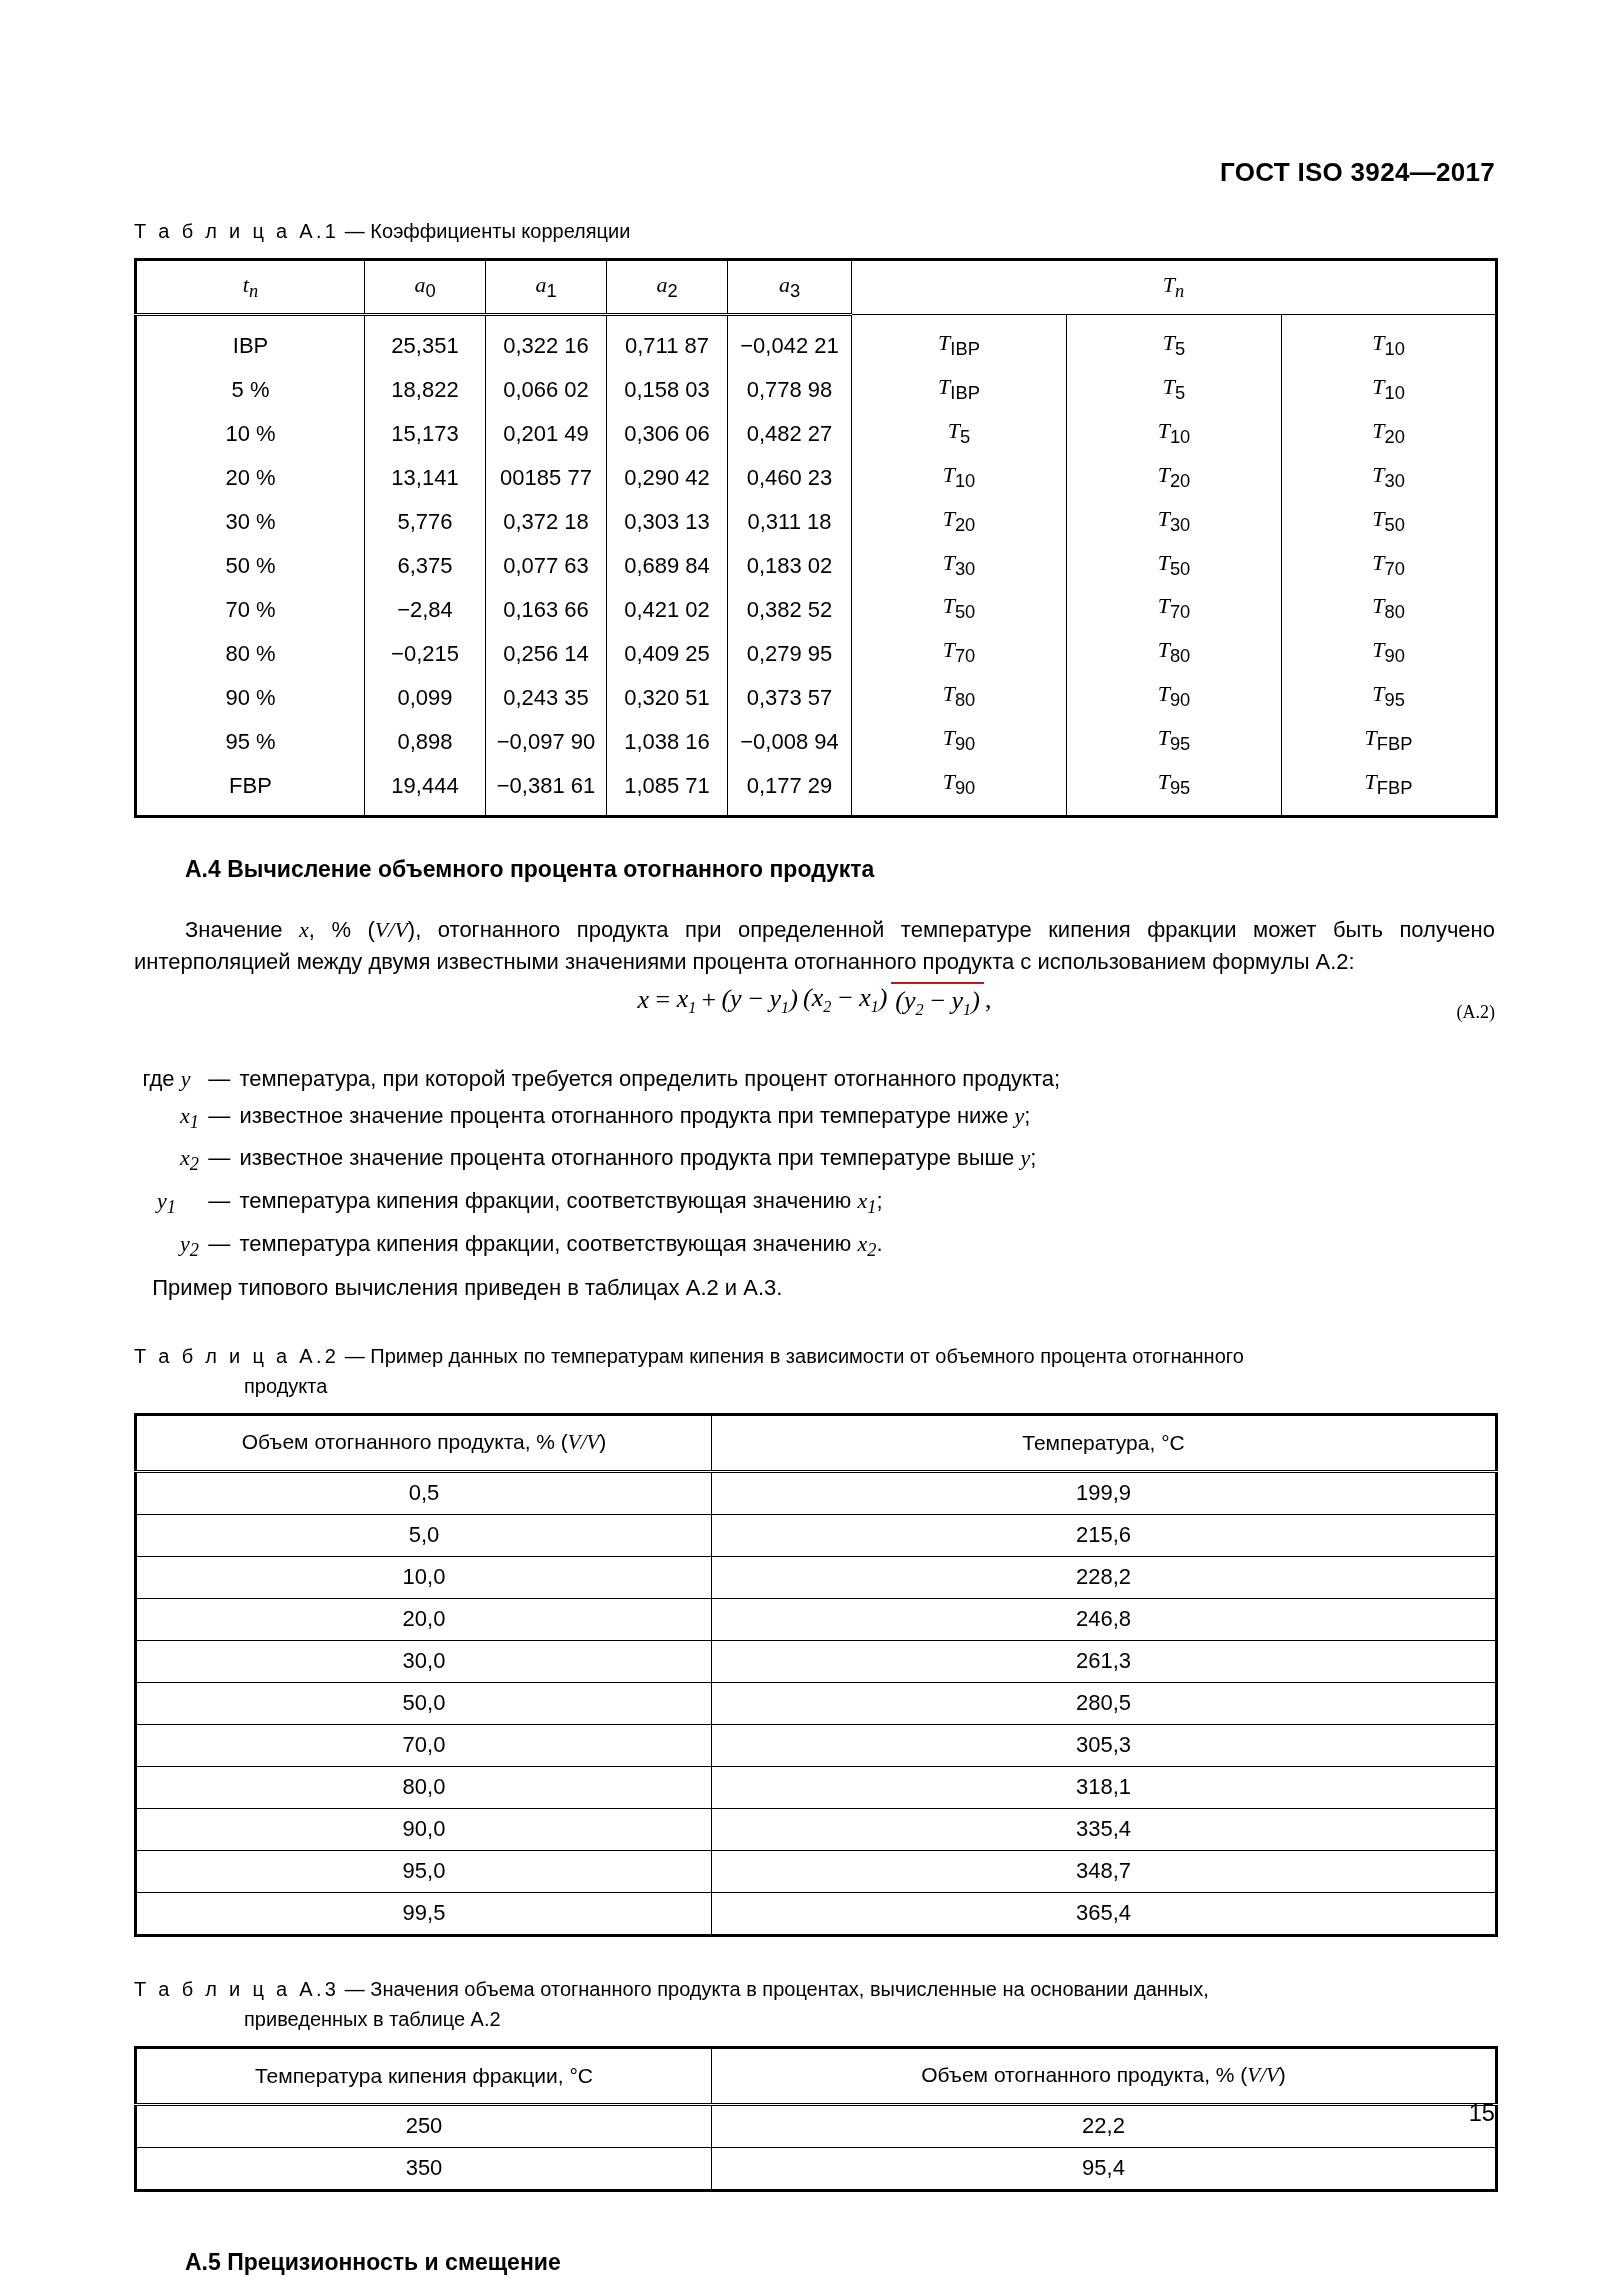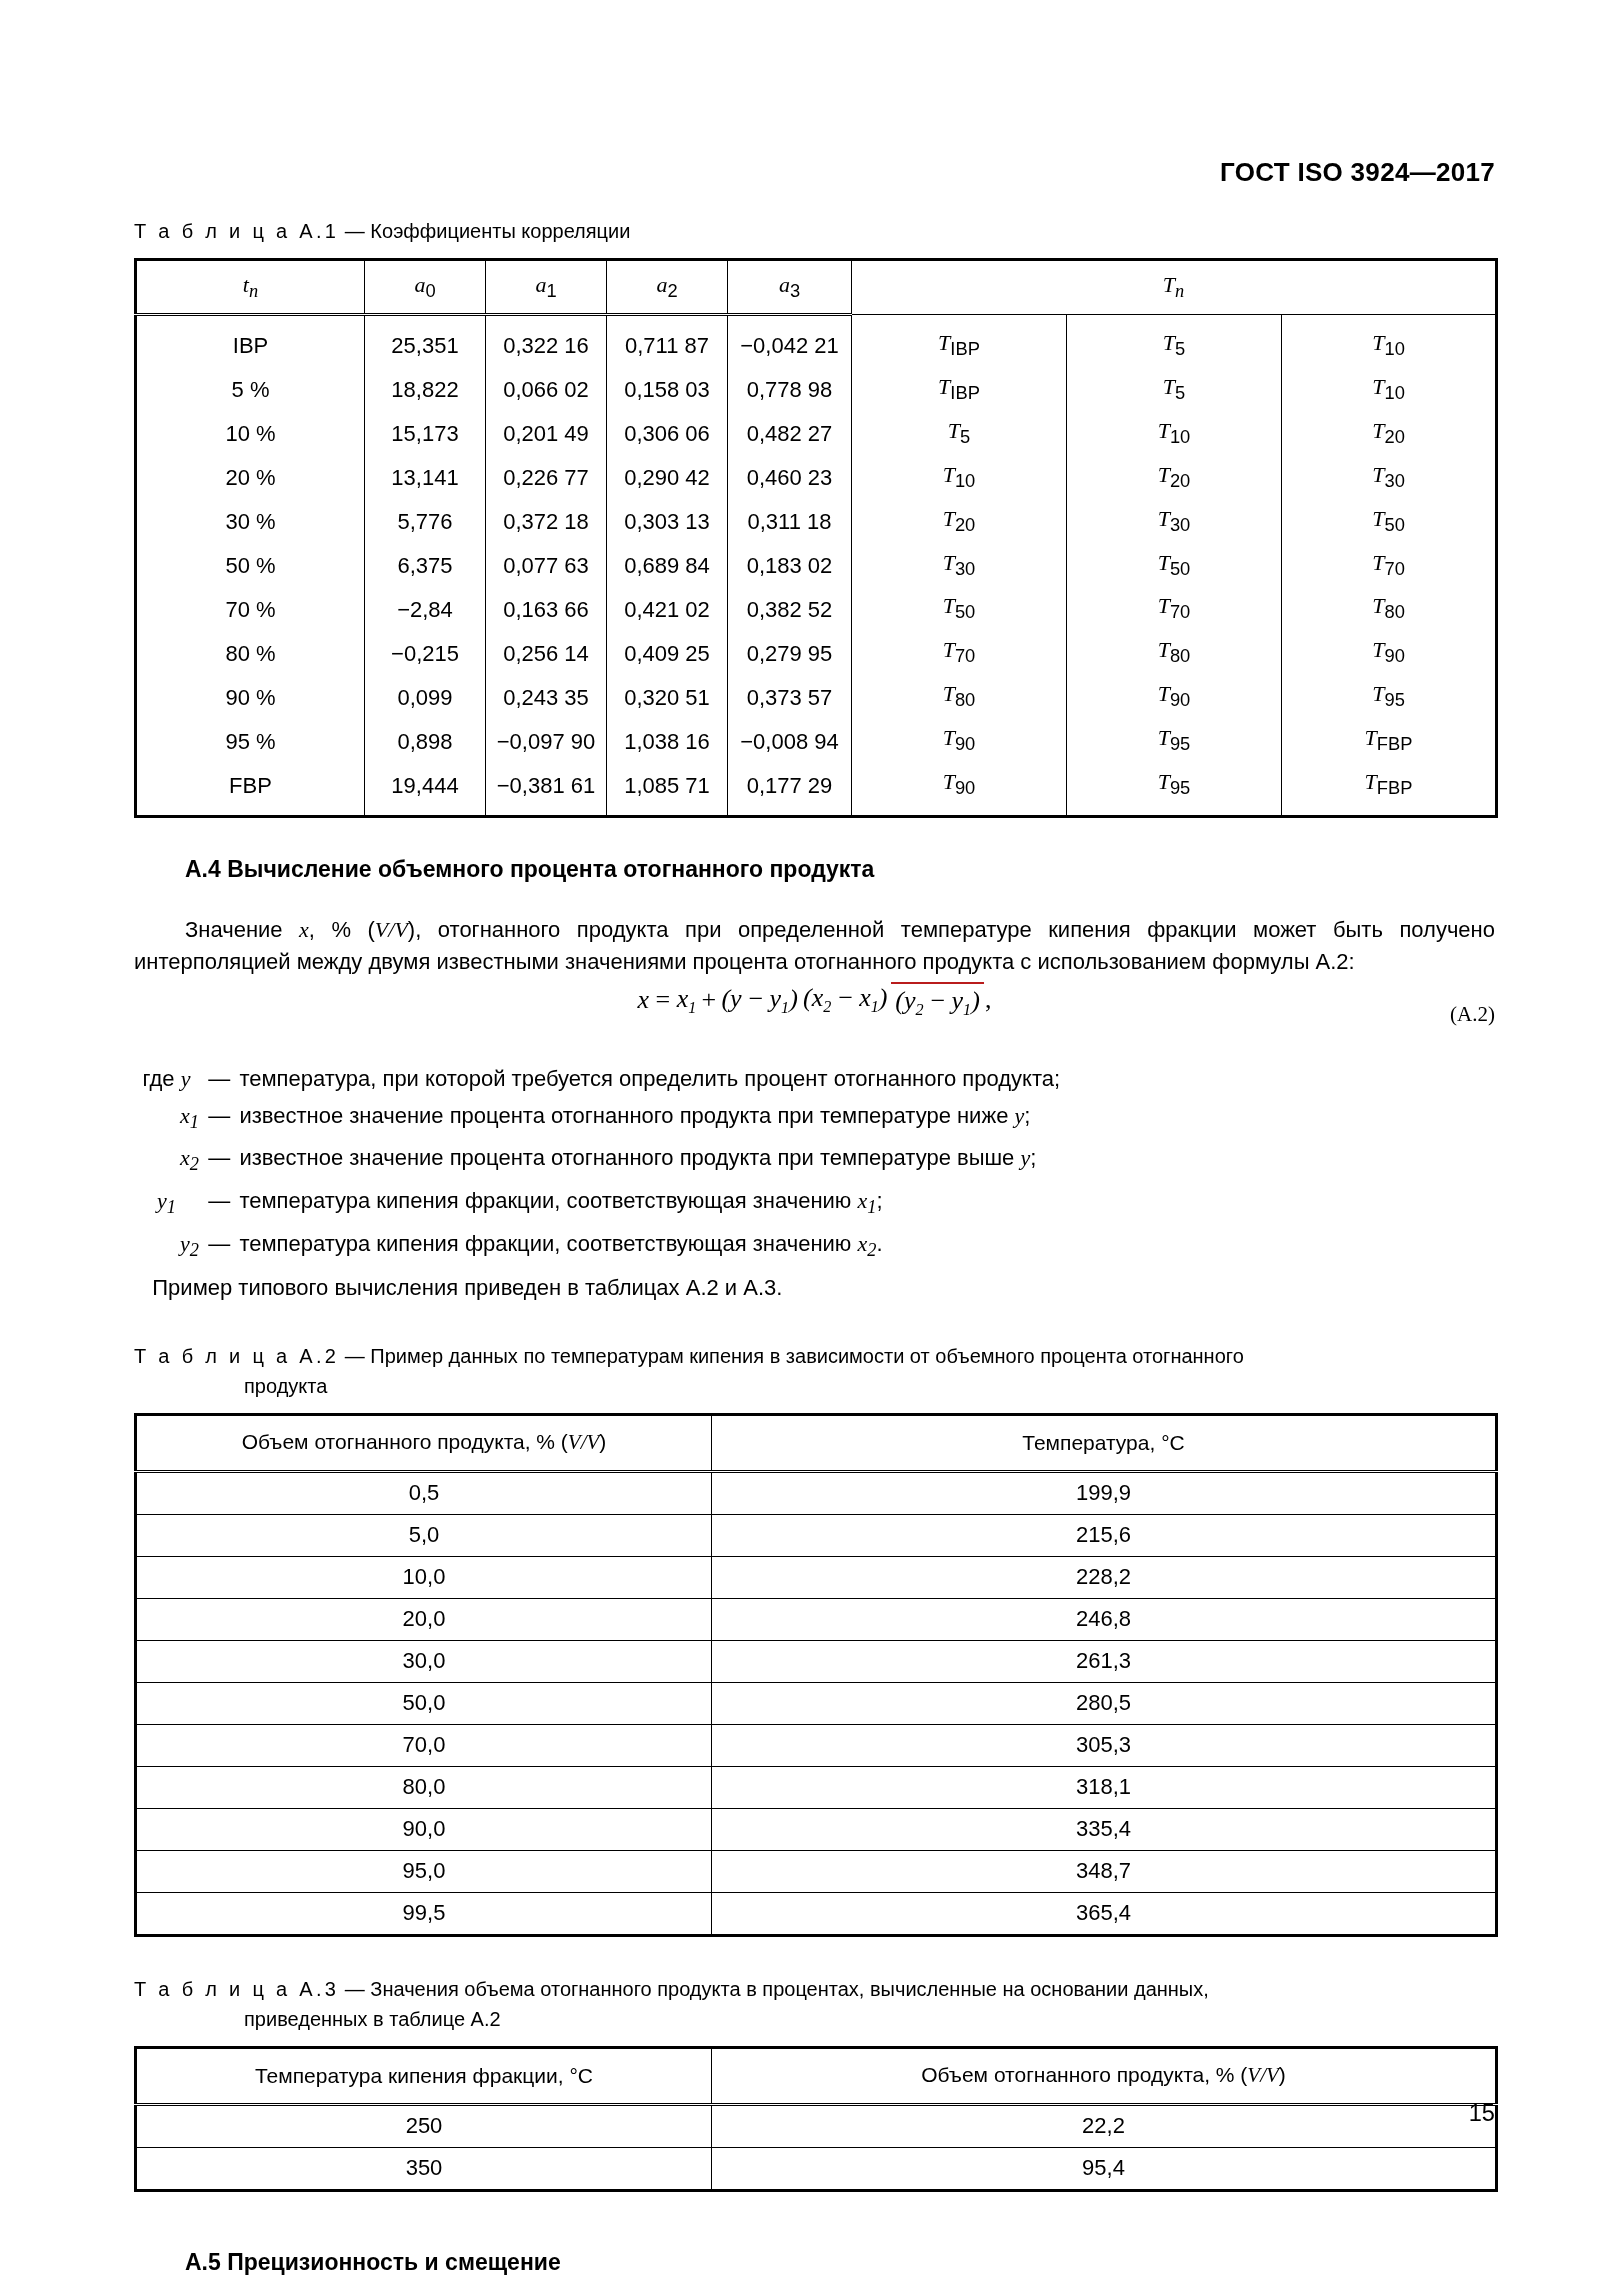--- a/index.html
+++ b/index.html
@@ -149,21 +149,21 @@
     margin: 0 1.3px;
   }
   .formula .frac .num { padding: 0 3.9px 2px 3.9px; }
   .formula .frac .den { padding: 2px 3.9px 0 3.9px; border-top: 2px solid #b91c1c; }
   .formula sub { font-size: 0.62em; font-style: italic; }
   .eqno {
     position: absolute;
     right: 0;
     top: 23.6px;
     font-family: "Liberation Serif", serif;
-    font-size: 21px;
+    font-size: 18px;
     font-style: normal;
   }
 
   
   table.wherelist {
     border-collapse: collapse;
     font-size: 22px;
     margin: 0;
   }
   table.wherelist td {
@@ -255,21 +255,21 @@
             <td>0,201 49</td>
             <td>0,306 06</td>
             <td>0,482 27</td>
             <td><span class="it">T</span><sub>5</sub></td>
             <td><span class="it">T</span><sub>10</sub></td>
             <td><span class="it">T</span><sub>20</sub></td>
           </tr>
         <tr>
             <td>20 %</td>
             <td>13,141</td>
-            <td>0,226 77</td>
+            <td>00185 77</td>
             <td>0,290 42</td>
             <td>0,460 23</td>
             <td><span class="it">T</span><sub>10</sub></td>
             <td><span class="it">T</span><sub>20</sub></td>
             <td><span class="it">T</span><sub>30</sub></td>
           </tr>
         <tr>
             <td>30 %</td>
             <td>5,776</td>
             <td>0,372 18</td>

